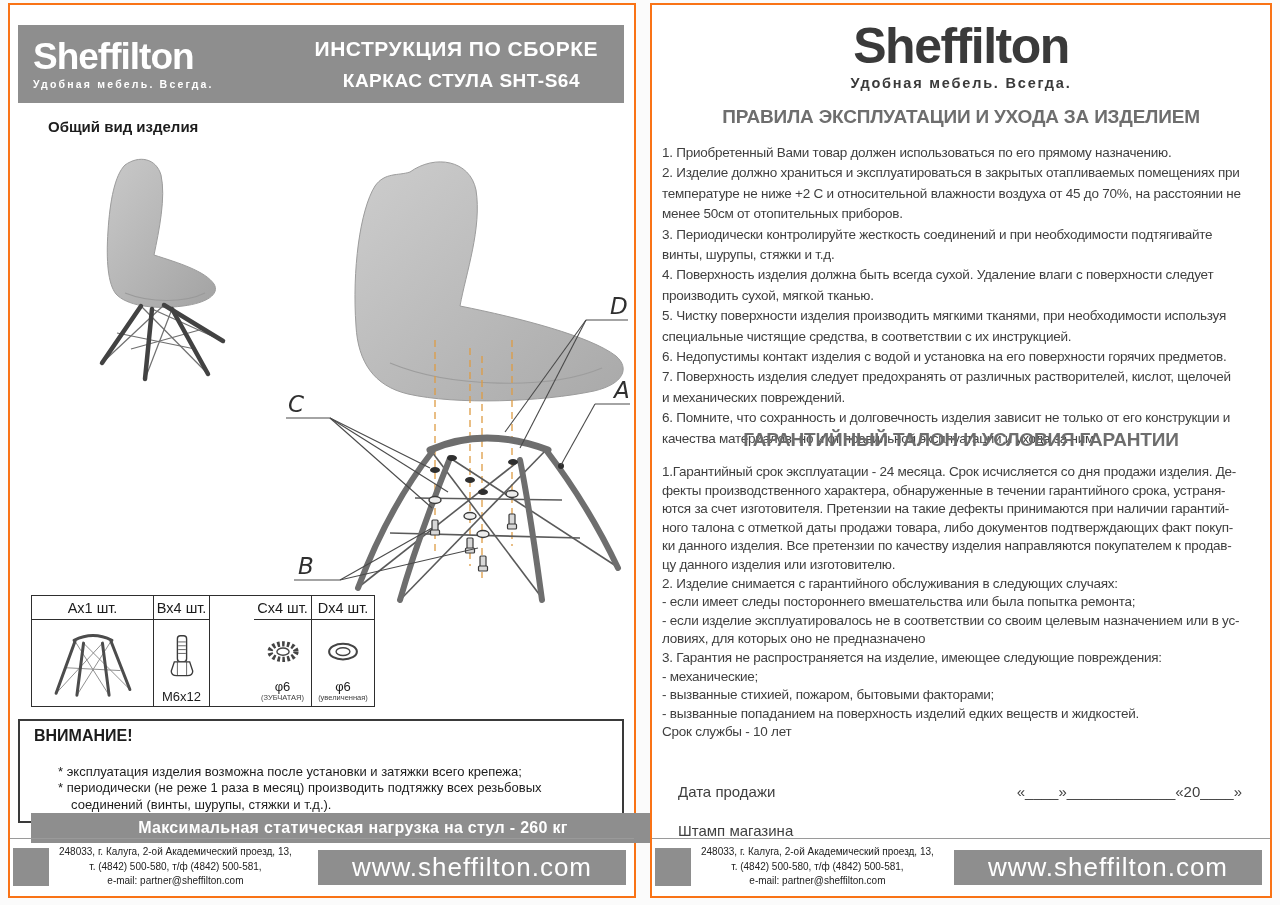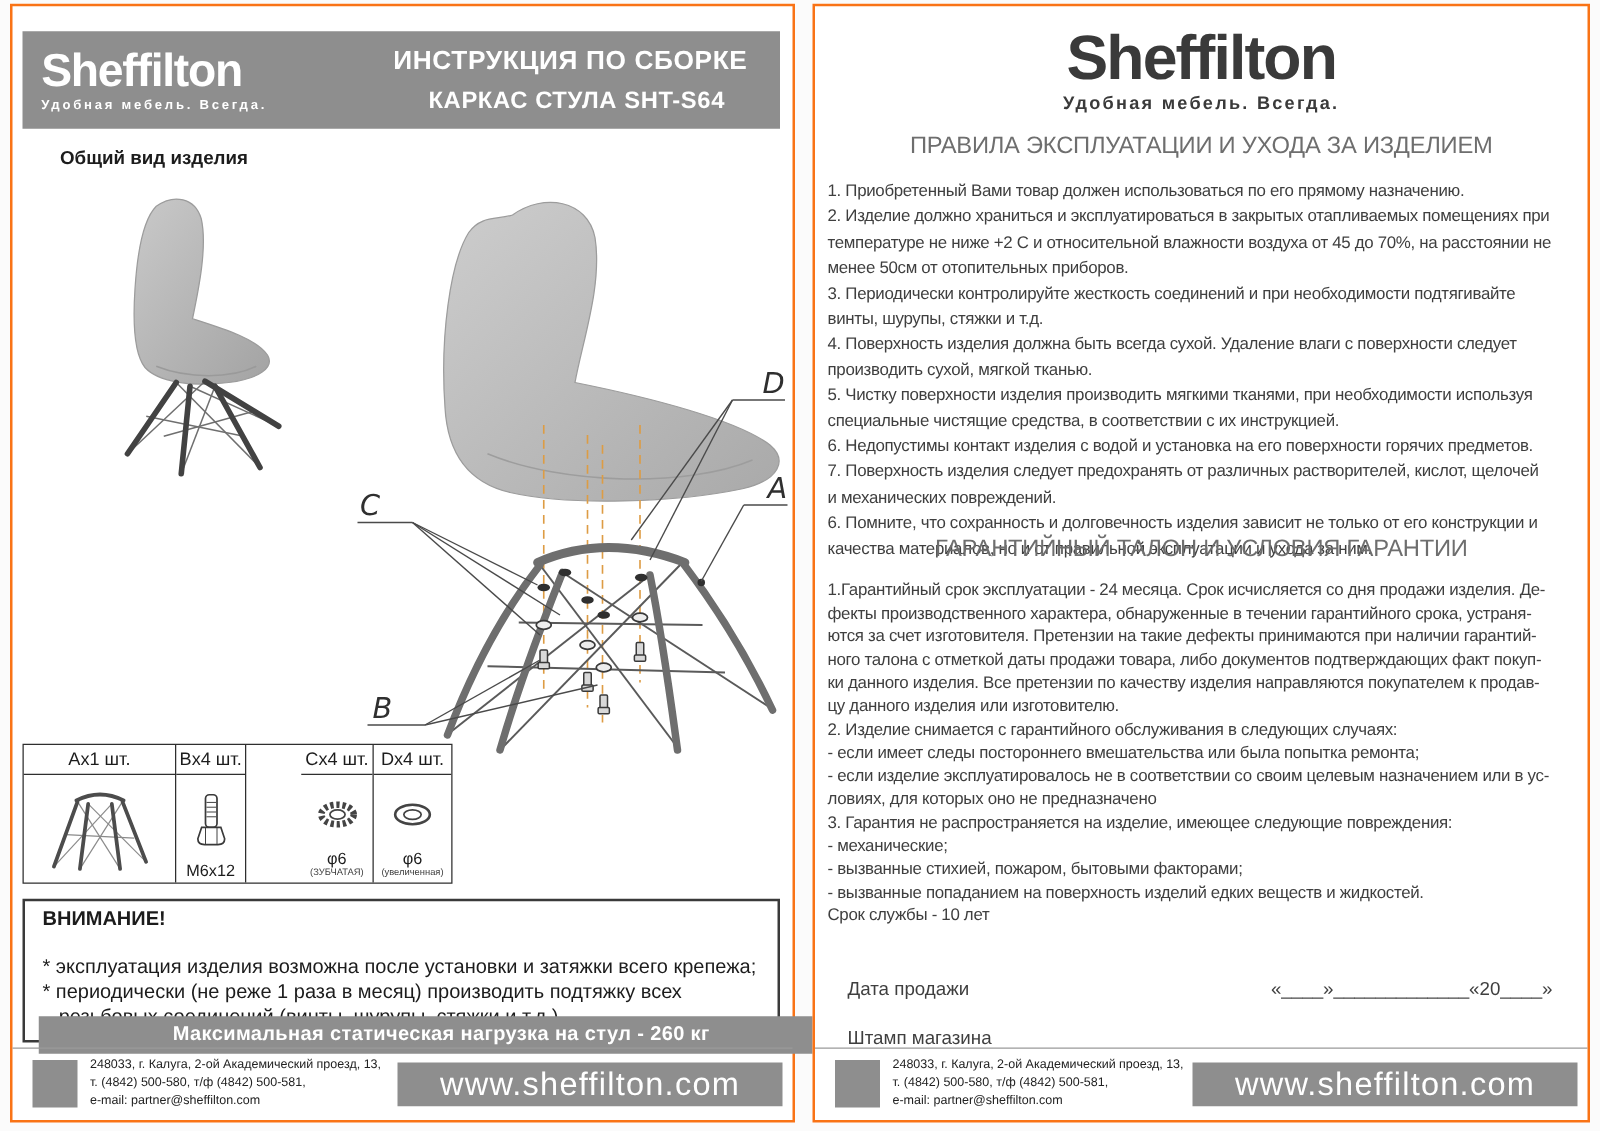--- a/index.html
+++ b/index.html
@@ -20,53 +20,53 @@
   .banner-title .t1{font-size:21px;letter-spacing:.5px;}
   .banner-title .t2{font-size:19px;letter-spacing:.5px;margin-top:12px;margin-right:18px;}
 
   .overview-title{position:absolute;left:38px;top:113px;font-size:15px;font-weight:bold;}
 
   .diagram{position:absolute;left:0;top:140px;width:624px;height:470px;}
   .chair-small{position:absolute;left:45px;top:8px;width:210px;height:230px;}
   .chair-exploded{position:absolute;left:270px;top:3px;width:352px;height:462px;}
 
   
-  .parts-table{position:absolute;left:8px;top:590px;display:flex;border:1px solid #2e2e2e;background:#fff;}
+  .parts-table{position:absolute;left:21px;top:590px;display:flex;border:1px solid #2e2e2e;background:#fff;}
   .pcol{display:flex;flex-direction:column;border-right:1px solid #2e2e2e;}
   .pcol:last-child{border-right:none;}
   .pcol .phead{height:24px;display:flex;align-items:center;justify-content:center;
                border-bottom:1px solid #2e2e2e;font-size:14.5px;}
   .pcol .pbody{height:86px;display:flex;flex-direction:column;align-items:center;justify-content:flex-end;padding:3px 2px;}
   .pc-a{width:122px;}.pc-b{width:56px;}.pc-c{width:58px;margin-left:44px;}.pc-d{width:62px;}
   .psize{font-size:13px;line-height:1;}
   .pnote{font-size:7.5px;color:#3d3d3d;line-height:1.3;}
   .pbody svg{flex:1 1 auto;}
 
   
   .warning{position:absolute;left:8px;top:714px;width:606px;border:2px solid #3a3a3a;
            padding:6px 10px 8px 14px;background:#fff;}
   .warning .wtitle{font-size:16px;font-weight:bold;margin-bottom:19px;}
-  .warning .wline{font-size:16px;line-height:1.25;padding-left:13px;text-indent:-13px;}
+  .warning .wline{font-size:13px;line-height:1.25;padding-left:13px;text-indent:-13px;margin-left:24px;}
 
   .maxload{position:absolute;left:21px;top:808px;width:644px;height:30px;background:#8e8e8e;
            color:#fff;font-weight:bold;font-size:16px;display:flex;align-items:center;justify-content:center;letter-spacing:.3px;}
 
   
   .footer{position:absolute;left:0;right:0;bottom:0;height:58px;border-top:1px solid #9a9a9a;
-          display:flex;align-items:center;padding:5px 8px 6px 16px;}
+          display:flex;align-items:center;padding:5px 8px 6px 3px;text-align:center;}
   .brand-square{width:36px;height:38px;background:#8e8e8e;flex:0 0 auto;}
   .addr{margin-left:10px;font-size:10px;line-height:1.45;color:#222;}
   .webbox{margin-left:auto;background:#8e8e8e;color:#fff;width:308px;height:35px;
           display:flex;align-items:center;justify-content:center;font-size:26px;letter-spacing:1px;}
 
   
   .r-logo{position:absolute;left:0;right:0;top:16px;text-align:center;color:#3a3a3a;line-height:1;}
   .r-logo .logo-word{font-size:50px;font-weight:bold;letter-spacing:-1.5px;}
   .r-logo .logo-tag{font-size:14.5px;font-weight:bold;letter-spacing:1.8px;margin-top:5px;}
-  .r-head{position:absolute;left:0;right:0;text-align:center;font-weight:normal;font-size:19px;
+  .r-head{position:absolute;left:0;right:0;text-align:center;font-weight:bold;font-size:19px;
           color:#6e6e6e;letter-spacing:-0.2px;}
   .rules-title{top:101px;}
   .rules-body{position:absolute;left:10px;right:8px;top:138px;color:#3f3f3f;
               font-size:13.5px;line-height:20.4px;letter-spacing:-0.25px;}
   .rules-body p{margin:0;white-space:pre-line;}
   .warranty-title{top:424px;}
   .warranty-body{position:absolute;left:10px;right:8px;top:458px;color:#3f3f3f;
                  font-size:13.5px;line-height:18.6px;letter-spacing:-0.25px;}
   .warranty-body div{white-space:pre-line;}
   .sale-row{position:absolute;left:26px;right:28px;top:778px;font-size:15px;color:#3f3f3f;

